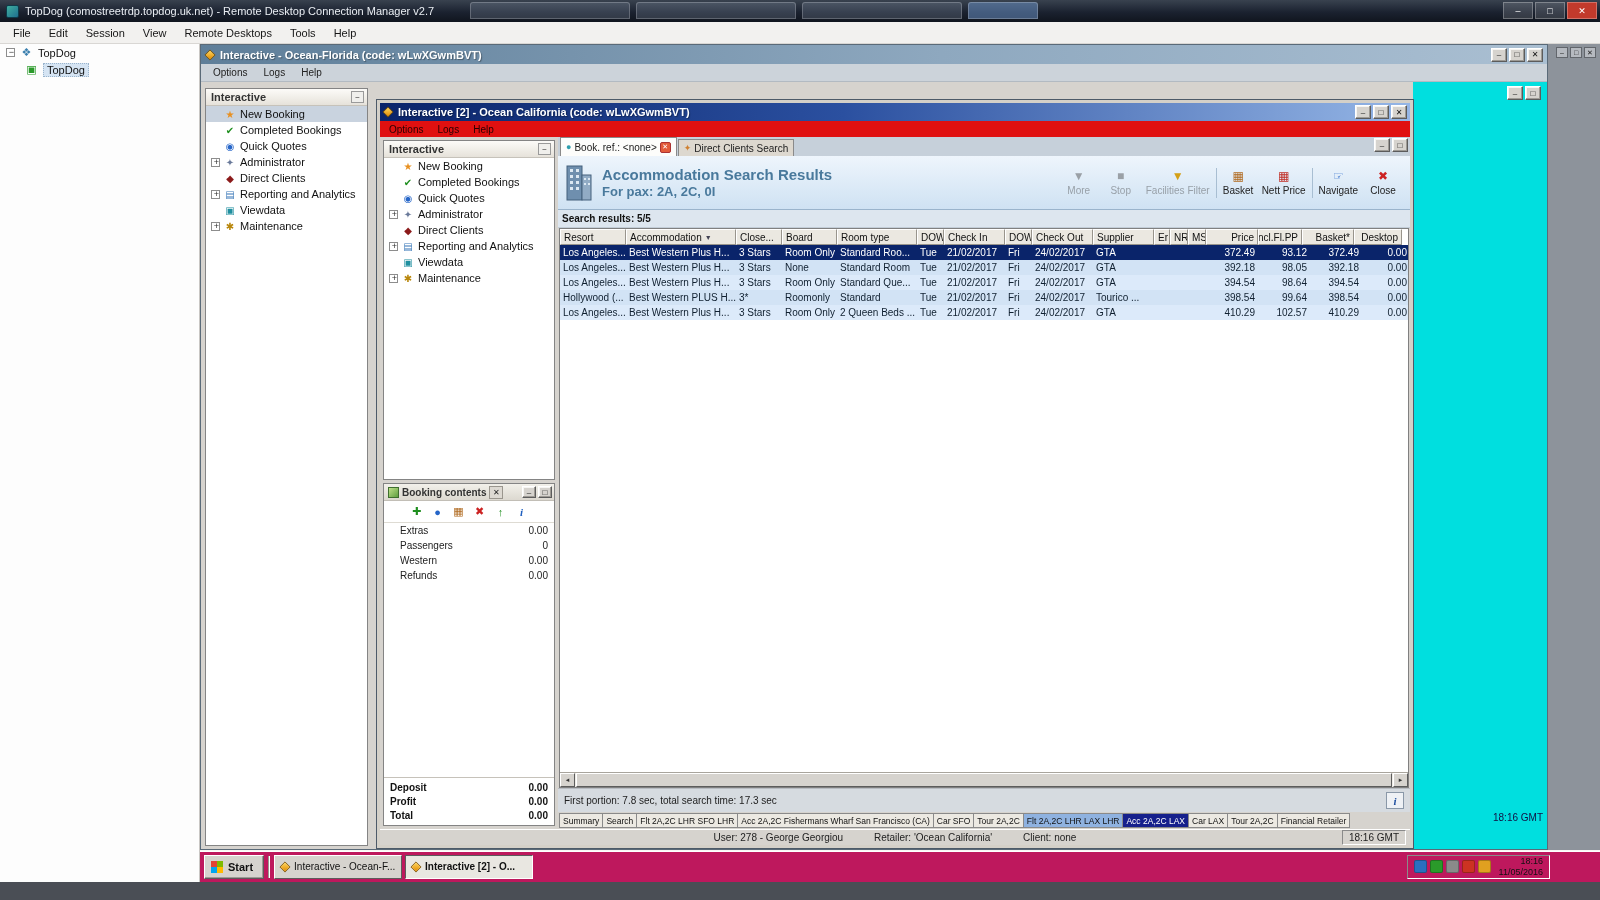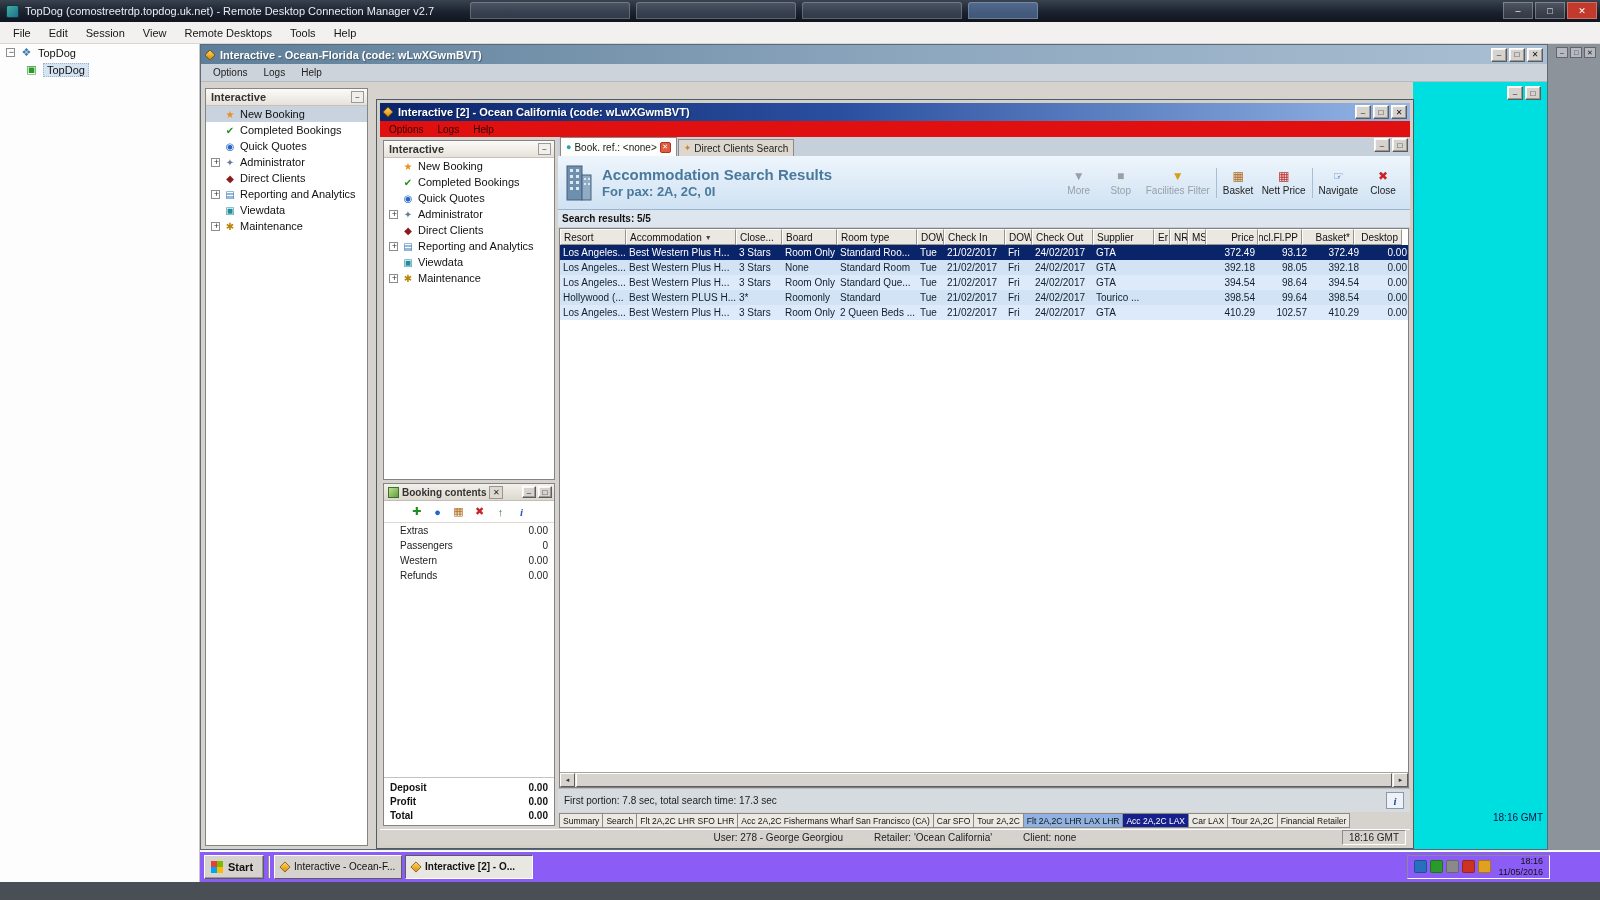--- a/index.html
+++ b/index.html
@@ -198,21 +198,21 @@
   .btab.hl { background:#8fb2e0; }
   .btab.sel { background:#16208c; color:#fff; }
 
   .castatus { height:16px; background:#d6d3ce; border-top:1px solid #fff; display:flex; align-items:center;
     font-size:10px; color:#222; padding:0 4px; flex:none; }
   .cs-left { flex:1; } .cs-right { flex:1; display:flex; justify-content:flex-end; }
   .cs-mid span { margin:0 14px; }
   .timecell { border:1px solid; border-color:#8a8a8a #fff #fff #8a8a8a; padding:0 6px; font-size:10px; line-height:13px; }
 
   
-  .taskbar { position:absolute; left:0; top:806px; width:1400px; height:32px; background:#8b5cf6;
+  .taskbar { position:absolute; left:0; top:806px; width:1400px; height:32px; background:#be185d;
     border-top:1px solid #f8f7f4; box-shadow:inset 0 1px 0 #fff; display:flex; align-items:center; gap:4px; padding:0 4px; z-index:5; }
   .startbtn { height:24px; padding:0 10px 0 6px; display:flex; align-items:center; gap:5px; background:#d6d3ce;
     border:1px solid; border-color:#fff #5c5c5c #5c5c5c #fff; box-shadow:inset -1px -1px 0 #9d9a94;
     font-size:11px; font-weight:bold; color:#111; }
   .flag { width:12px; height:12px; background:conic-gradient(#7fba00 0 25%, #ffb900 0 50%, #00a4ef 0 75%, #e34234 0); }
   .tdivider { width:2px; height:22px; border-left:1px solid #9a968e; border-right:1px solid #fff; }
   .taskbtn { width:128px; height:24px; display:flex; align-items:center; gap:4px; padding:0 5px; font-size:10px;
     color:#111; background:#d6d3ce; border:1px solid; border-color:#fff #5c5c5c #5c5c5c #fff;
     overflow:hidden; white-space:nowrap; }
   .taskbtn.active { border-color:#5c5c5c #fff #fff #5c5c5c; background:#e9e7e1; font-weight:bold; }

